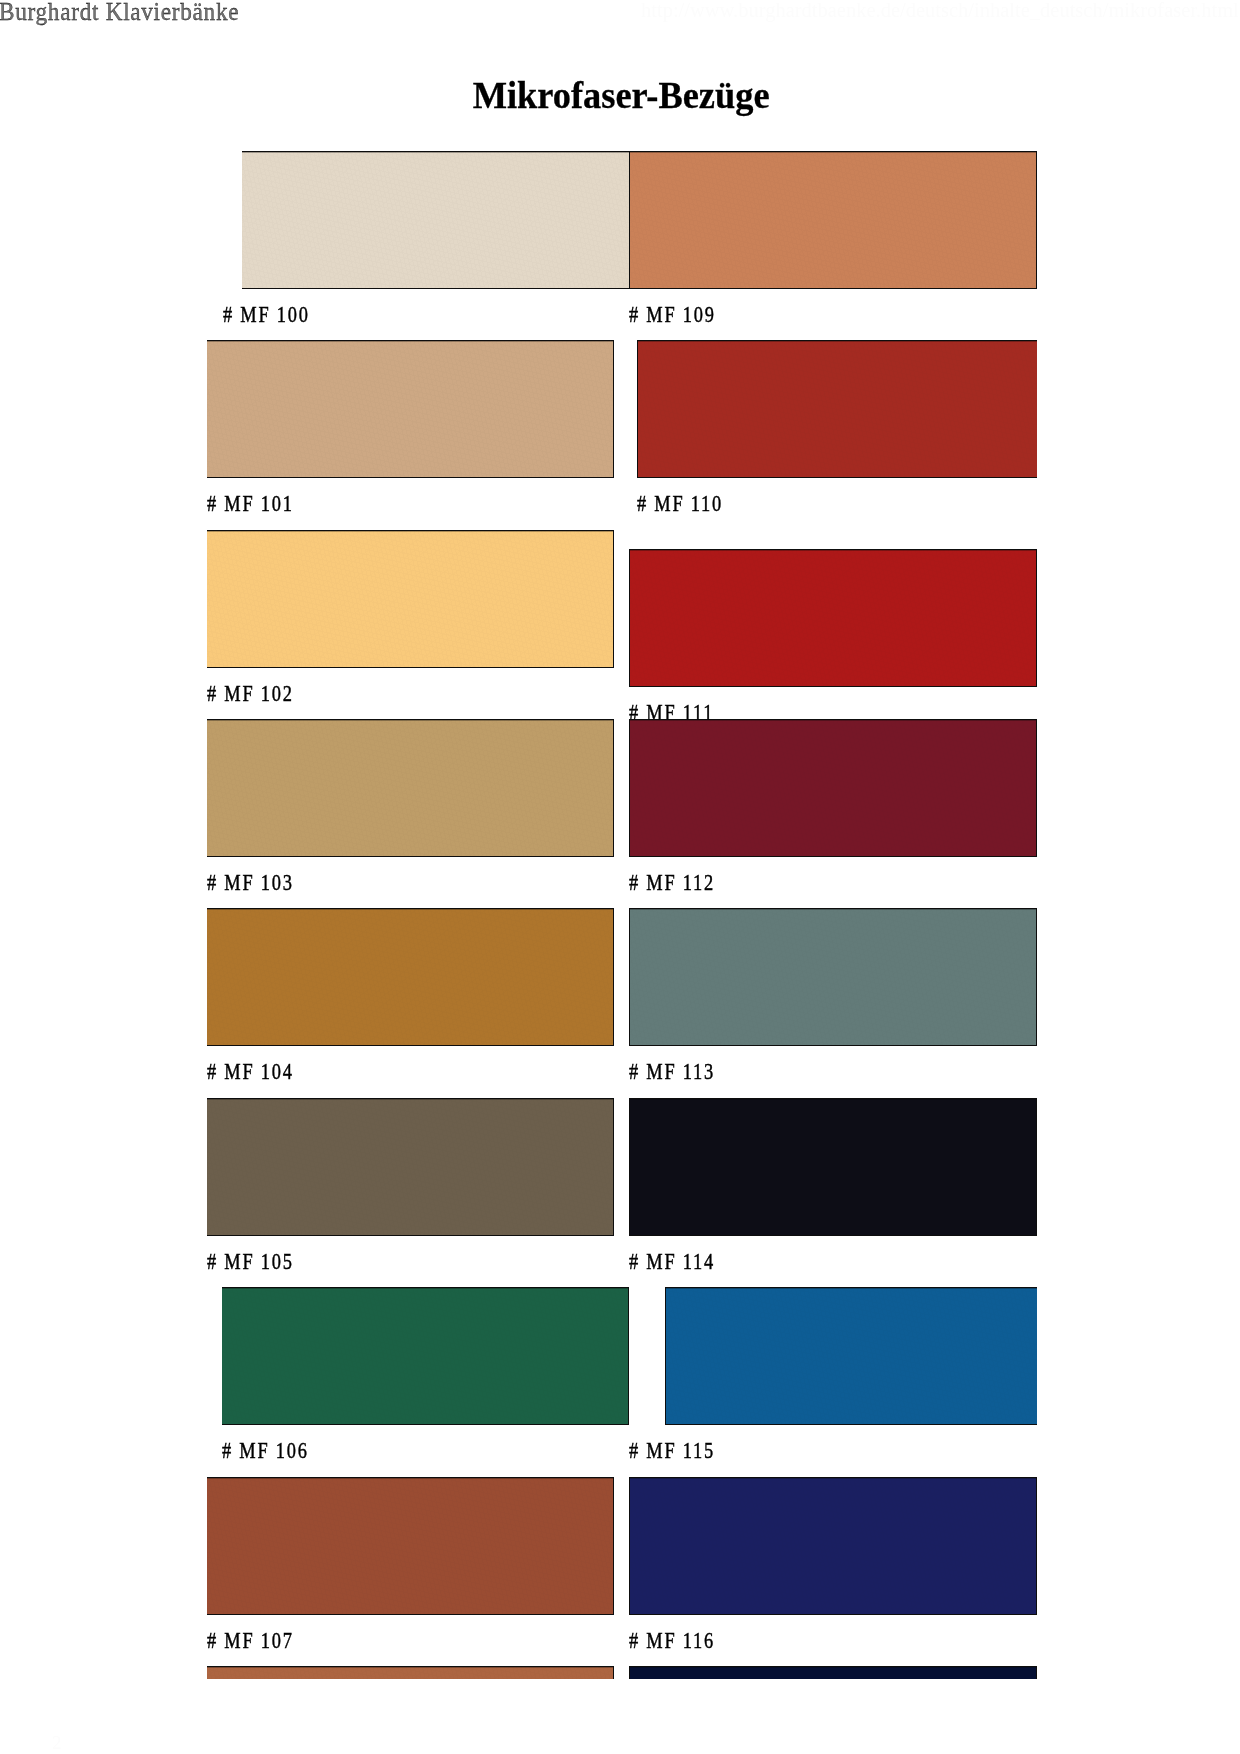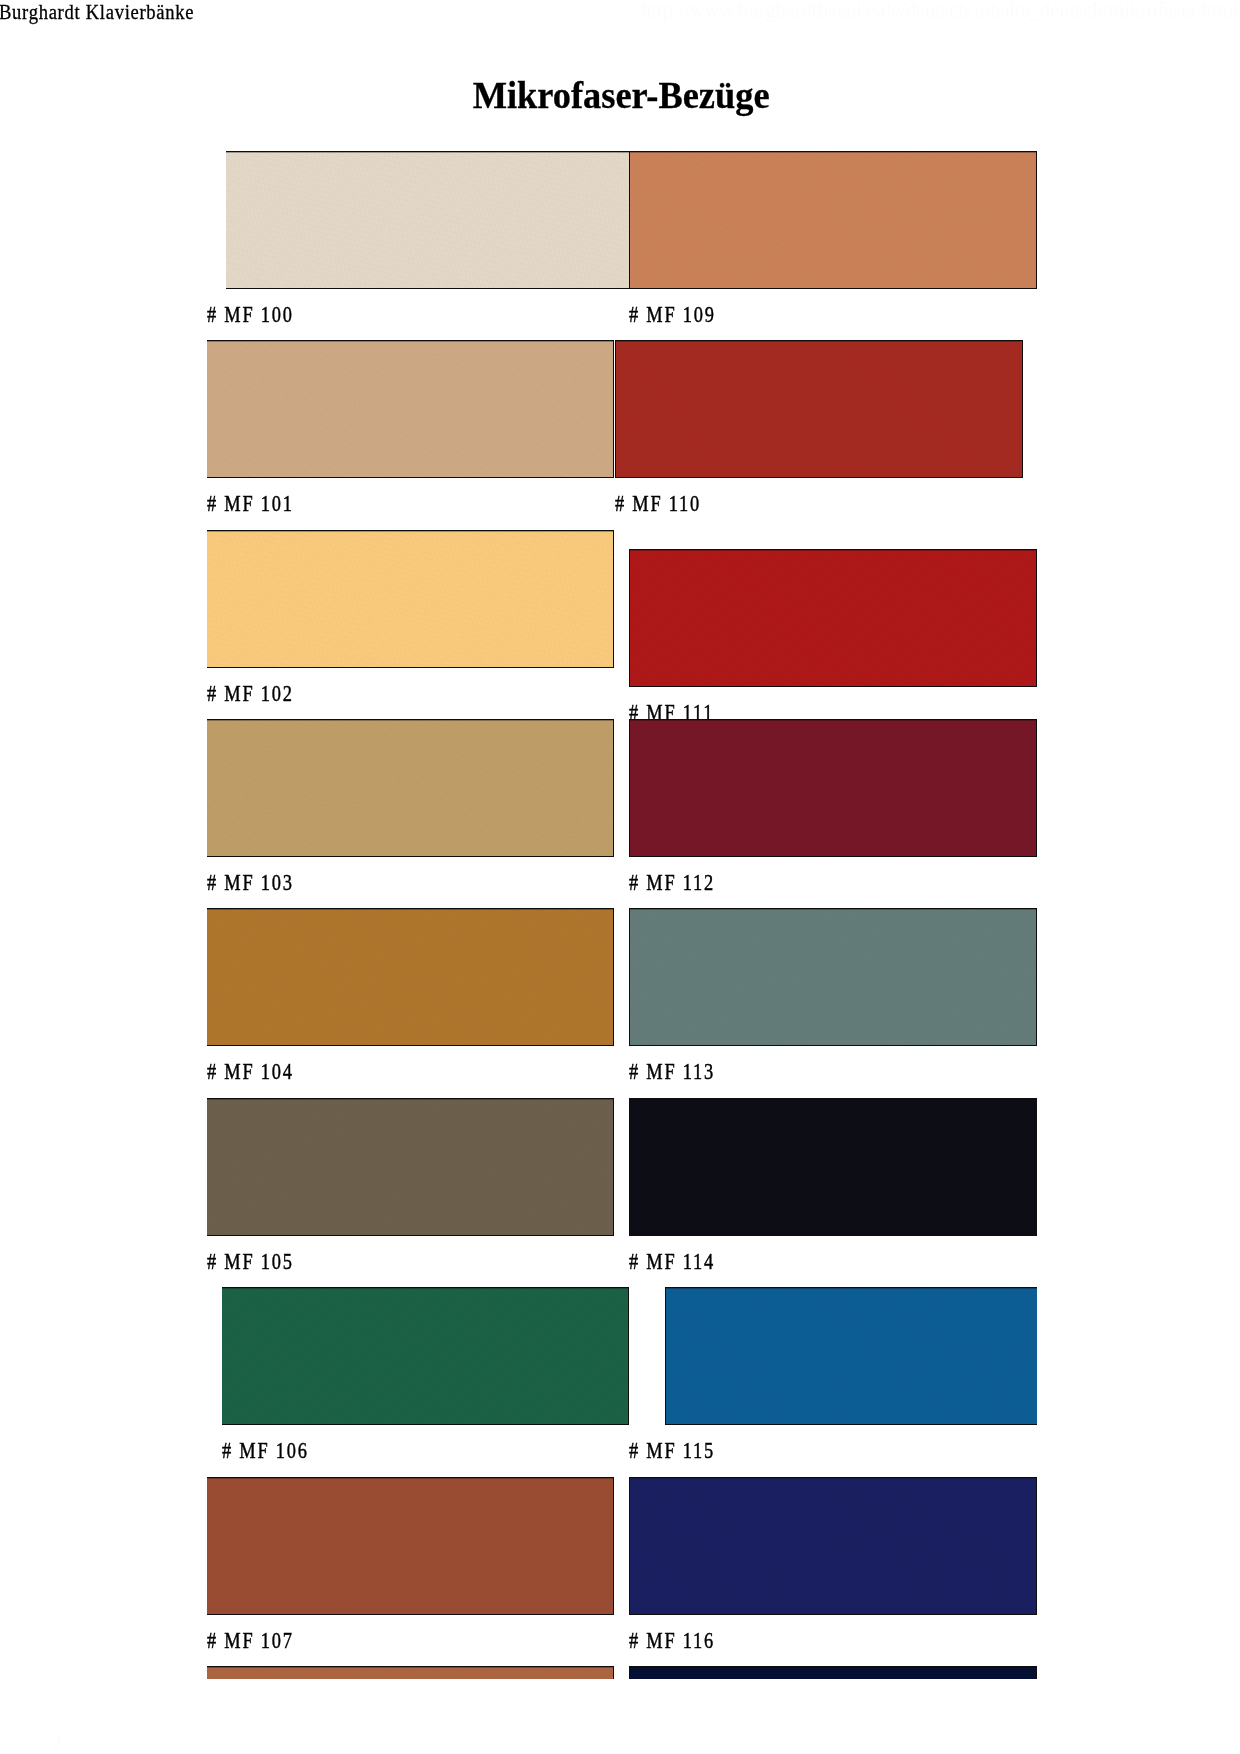--- a/index.html
+++ b/index.html
@@ -1,20 +1,20 @@
 <!DOCTYPE html>
 <html><head>
 <meta charset="utf-8">
 <style>
   html,body{margin:0;padding:0;}
   body{width:1240px;height:1754px;background:#ffffff;overflow:hidden;
        font-family:"Liberation Serif",serif;position:relative;
        -webkit-font-smoothing:antialiased;}
-  .brand{position:absolute;left:-1px;top:1px;font-size:20px;line-height:22px;
-         letter-spacing:0.75px;color:#000000;white-space:nowrap;-webkit-text-stroke:0.3px #000;}
+  .brand{position:absolute;left:-1px;top:1px;font-size:25px;line-height:22px;
+         letter-spacing:0.75px;color:#737373;white-space:nowrap;-webkit-text-stroke:0.3px #000;}
   .brand span{display:inline-block;transform:scaleX(0.93);transform-origin:left top;}
   .url{position:absolute;left:641px;top:-1px;font-size:20.5px;line-height:22px;
        color:#fcfcfc;white-space:nowrap;letter-spacing:0px;}
   .title{position:absolute;left:3px;right:0;top:75.5px;text-align:center;
          font-size:38px;font-weight:bold;color:#000;line-height:38px;
          -webkit-text-stroke:0.3px #000;}
   .title span{display:inline-block;transform:scaleX(0.957);transform-origin:center top;}
   .grid{position:absolute;left:207px;top:150.8px;width:830px;height:1528px;overflow:hidden;}
   .cell{position:absolute;width:408px;}
   .sw{position:relative;width:407px;height:138px;box-sizing:border-box;
@@ -38,21 +38,21 @@
   .lbl span{display:inline-block;transform:scaleX(0.80);transform-origin:left top;}
 </style>
 </head>
 <body>
 
 <div class="brand"><span>Burghardt Klavierbänke</span></div>
 <div class="url">http://www.burghardtbaenke.de/deutsch/inhalte_deutsch/mikrofaser.html</div>
 <div class="title"><span>Mikrofaser-Bezüge</span></div>
 <div class="footer-page">2</div>
 <div class="grid">
-  <div class="cell" style="left:0px;top:0.0px;padding-left:19px;">
+  <div class="cell" style="left:16px;top:0.0px;padding-left:19px;">
     <div class="sw">
         <div class="fill" style="background-color: rgb(225, 214, 197);"></div>
         <div class="tex"></div>
         <div class="edge"></div>
       </div>
     <div class="lbl"><span># MF 100</span></div>
   </div>
   <div class="cell" style="left:0px;top:189.4px;">
     <div class="sw">
         <div class="fill" style="background-color: rgb(203, 166, 131);"></div>
@@ -118,21 +118,21 @@
 
   </div>
   <div class="cell col2" style="left:422px;top:0.0px;">
     <div class="sw">
         <div class="fill" style="background-color: rgb(200, 128, 87);"></div>
         <div class="tex"></div>
         <div class="edge"></div>
       </div>
     <div class="lbl"><span># MF 109</span></div>
   </div>
-  <div class="cell col2" style="left:408px;top:189.4px;">
+  <div class="cell col2" style="left:430px;top:189.4px;">
     <div class="sw">
         <div class="fill" style="background-color: rgb(162, 42, 33);"></div>
         <div class="tex"></div>
         <div class="edge"></div>
       </div>
     <div class="lbl"><span># MF 110</span></div>
   </div>
   <div class="cell col2" style="left:422px;top:398px;">
     <div class="sw">
         <div class="fill" style="background-color: rgb(172, 24, 24);"></div>

